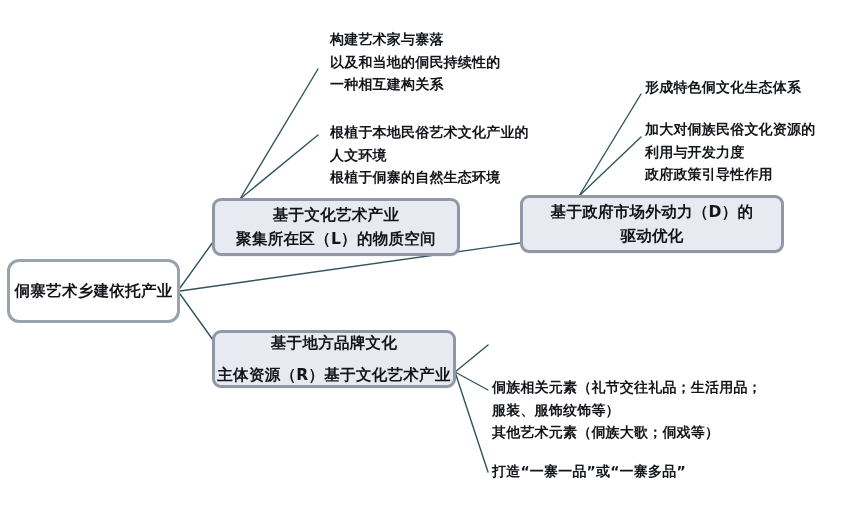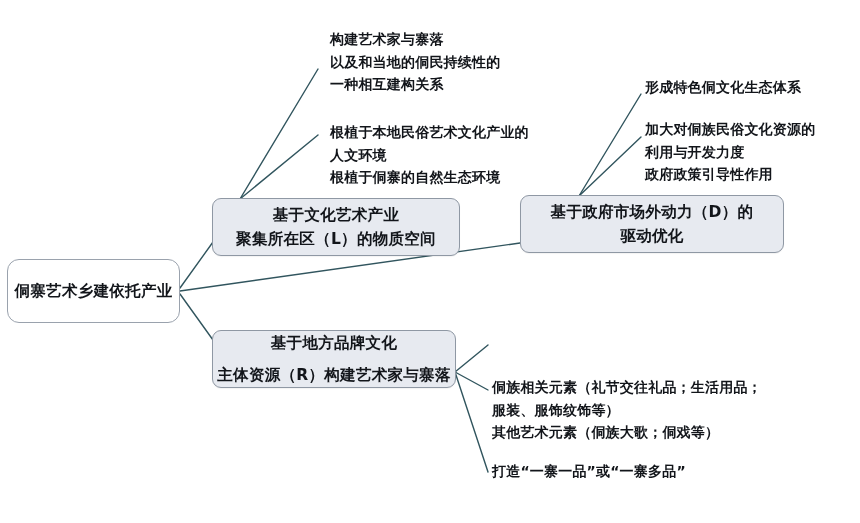--- a/index.html
+++ b/index.html
@@ -24,21 +24,21 @@
     pointer-events: none;
   }
   .node {
     position: absolute;
     box-sizing: border-box;
     display: flex;
     flex-direction: column;
     align-items: center;
     justify-content: center;
     text-align: center;
-    border: 1px solid #a3a3a3;
+    border: 3px solid #a3a3a3;
     border-radius: 9px;
     font-weight: bold;
     font-size: 15.5px;
     line-height: 1.55;
     color: #12151a;
     letter-spacing: 0.3px;
   }
   .node-root {
     background: #ffffff;
     border-color: #9aa2ad;
@@ -101,21 +101,21 @@
     <span class="node-line">聚集所在区（L）的物质空间</span>
   </div>
 
   <div class="node node-branch" style="left:520px; top:195px; width:264px; height:58px;">
     <span class="node-line">基于政府市场外动力（D）的</span>
     <span class="node-line">驱动优化</span>
   </div>
 
   <div class="node node-branch" style="left:212px; top:330px; width:244px; height:58px;gap:8px;">
     <span class="node-line">基于地方品牌文化</span>
-    <span class="node-line">主体资源（R）构建艺术家与寨落</span>
+    <span class="node-line">主体资源（R）基于文化艺术产业</span>
   </div>
 
   <div class="leaf" style="left:330px; top:28px;">
     <span>构建艺术家与寨落</span>
     <span>以及和当地的侗民持续性的</span>
     <span>一种相互建构关系</span>
   </div>
 
   <div class="leaf" style="left:330px; top:121px;">
     <span>根植于本地民俗艺术文化产业的</span>

